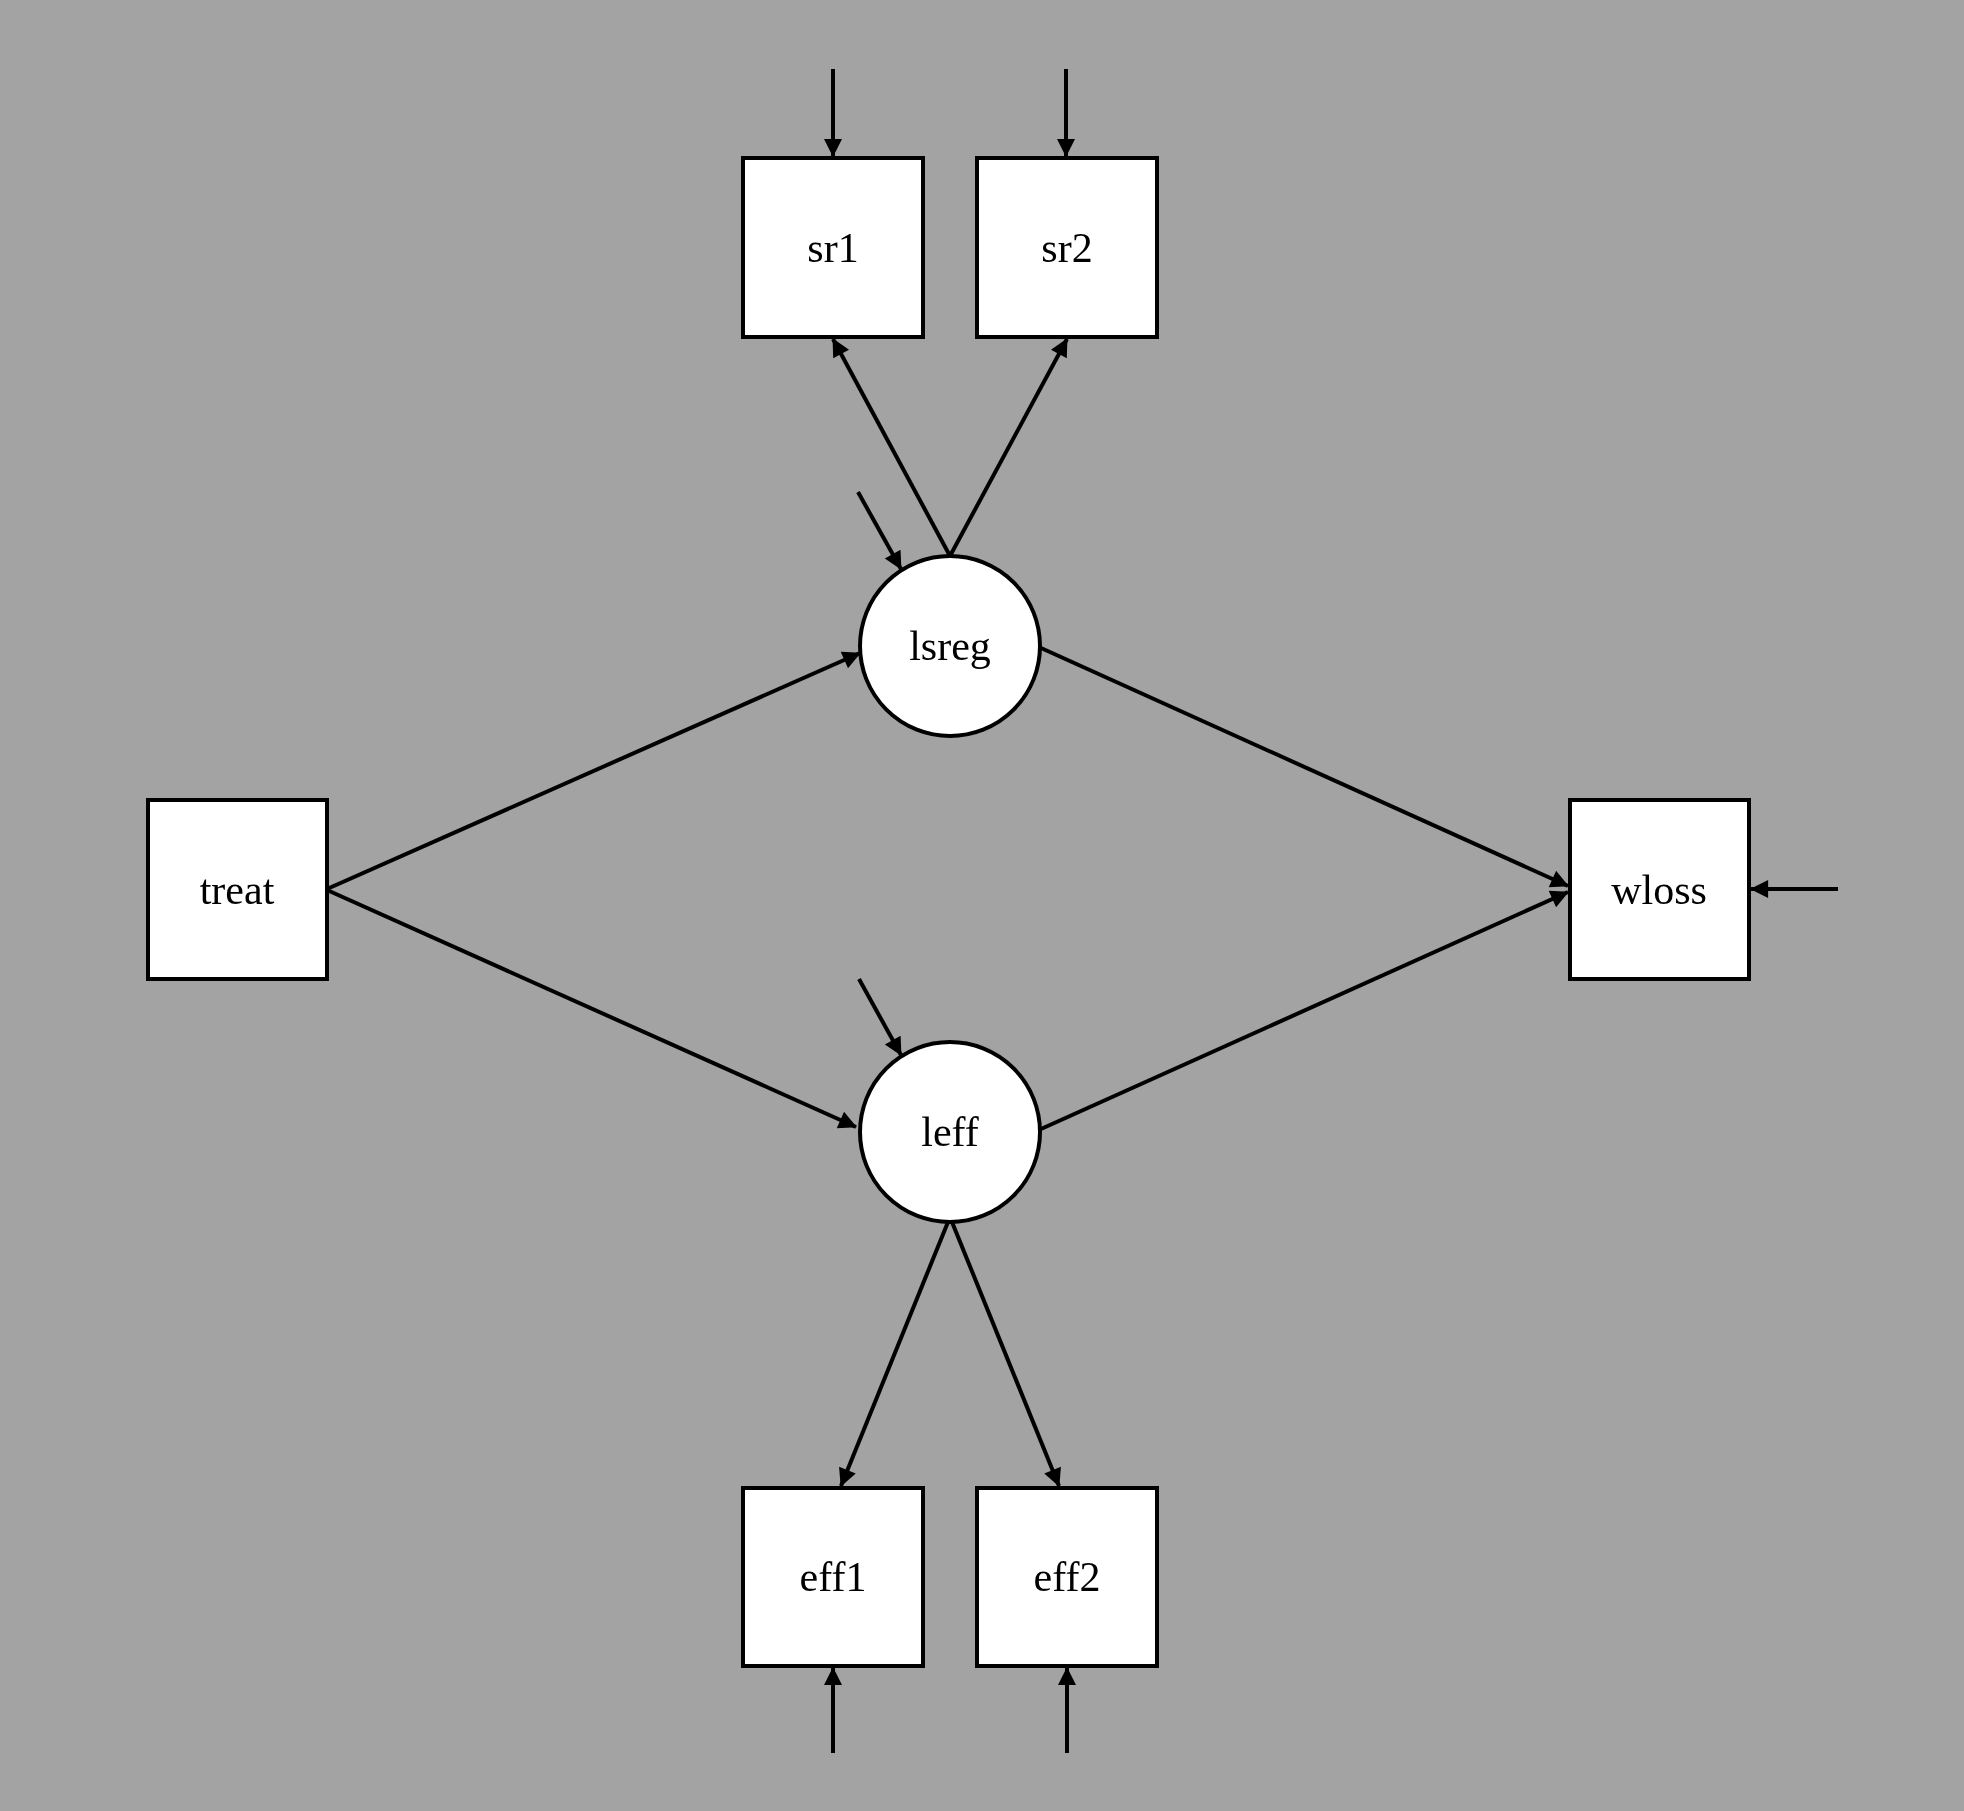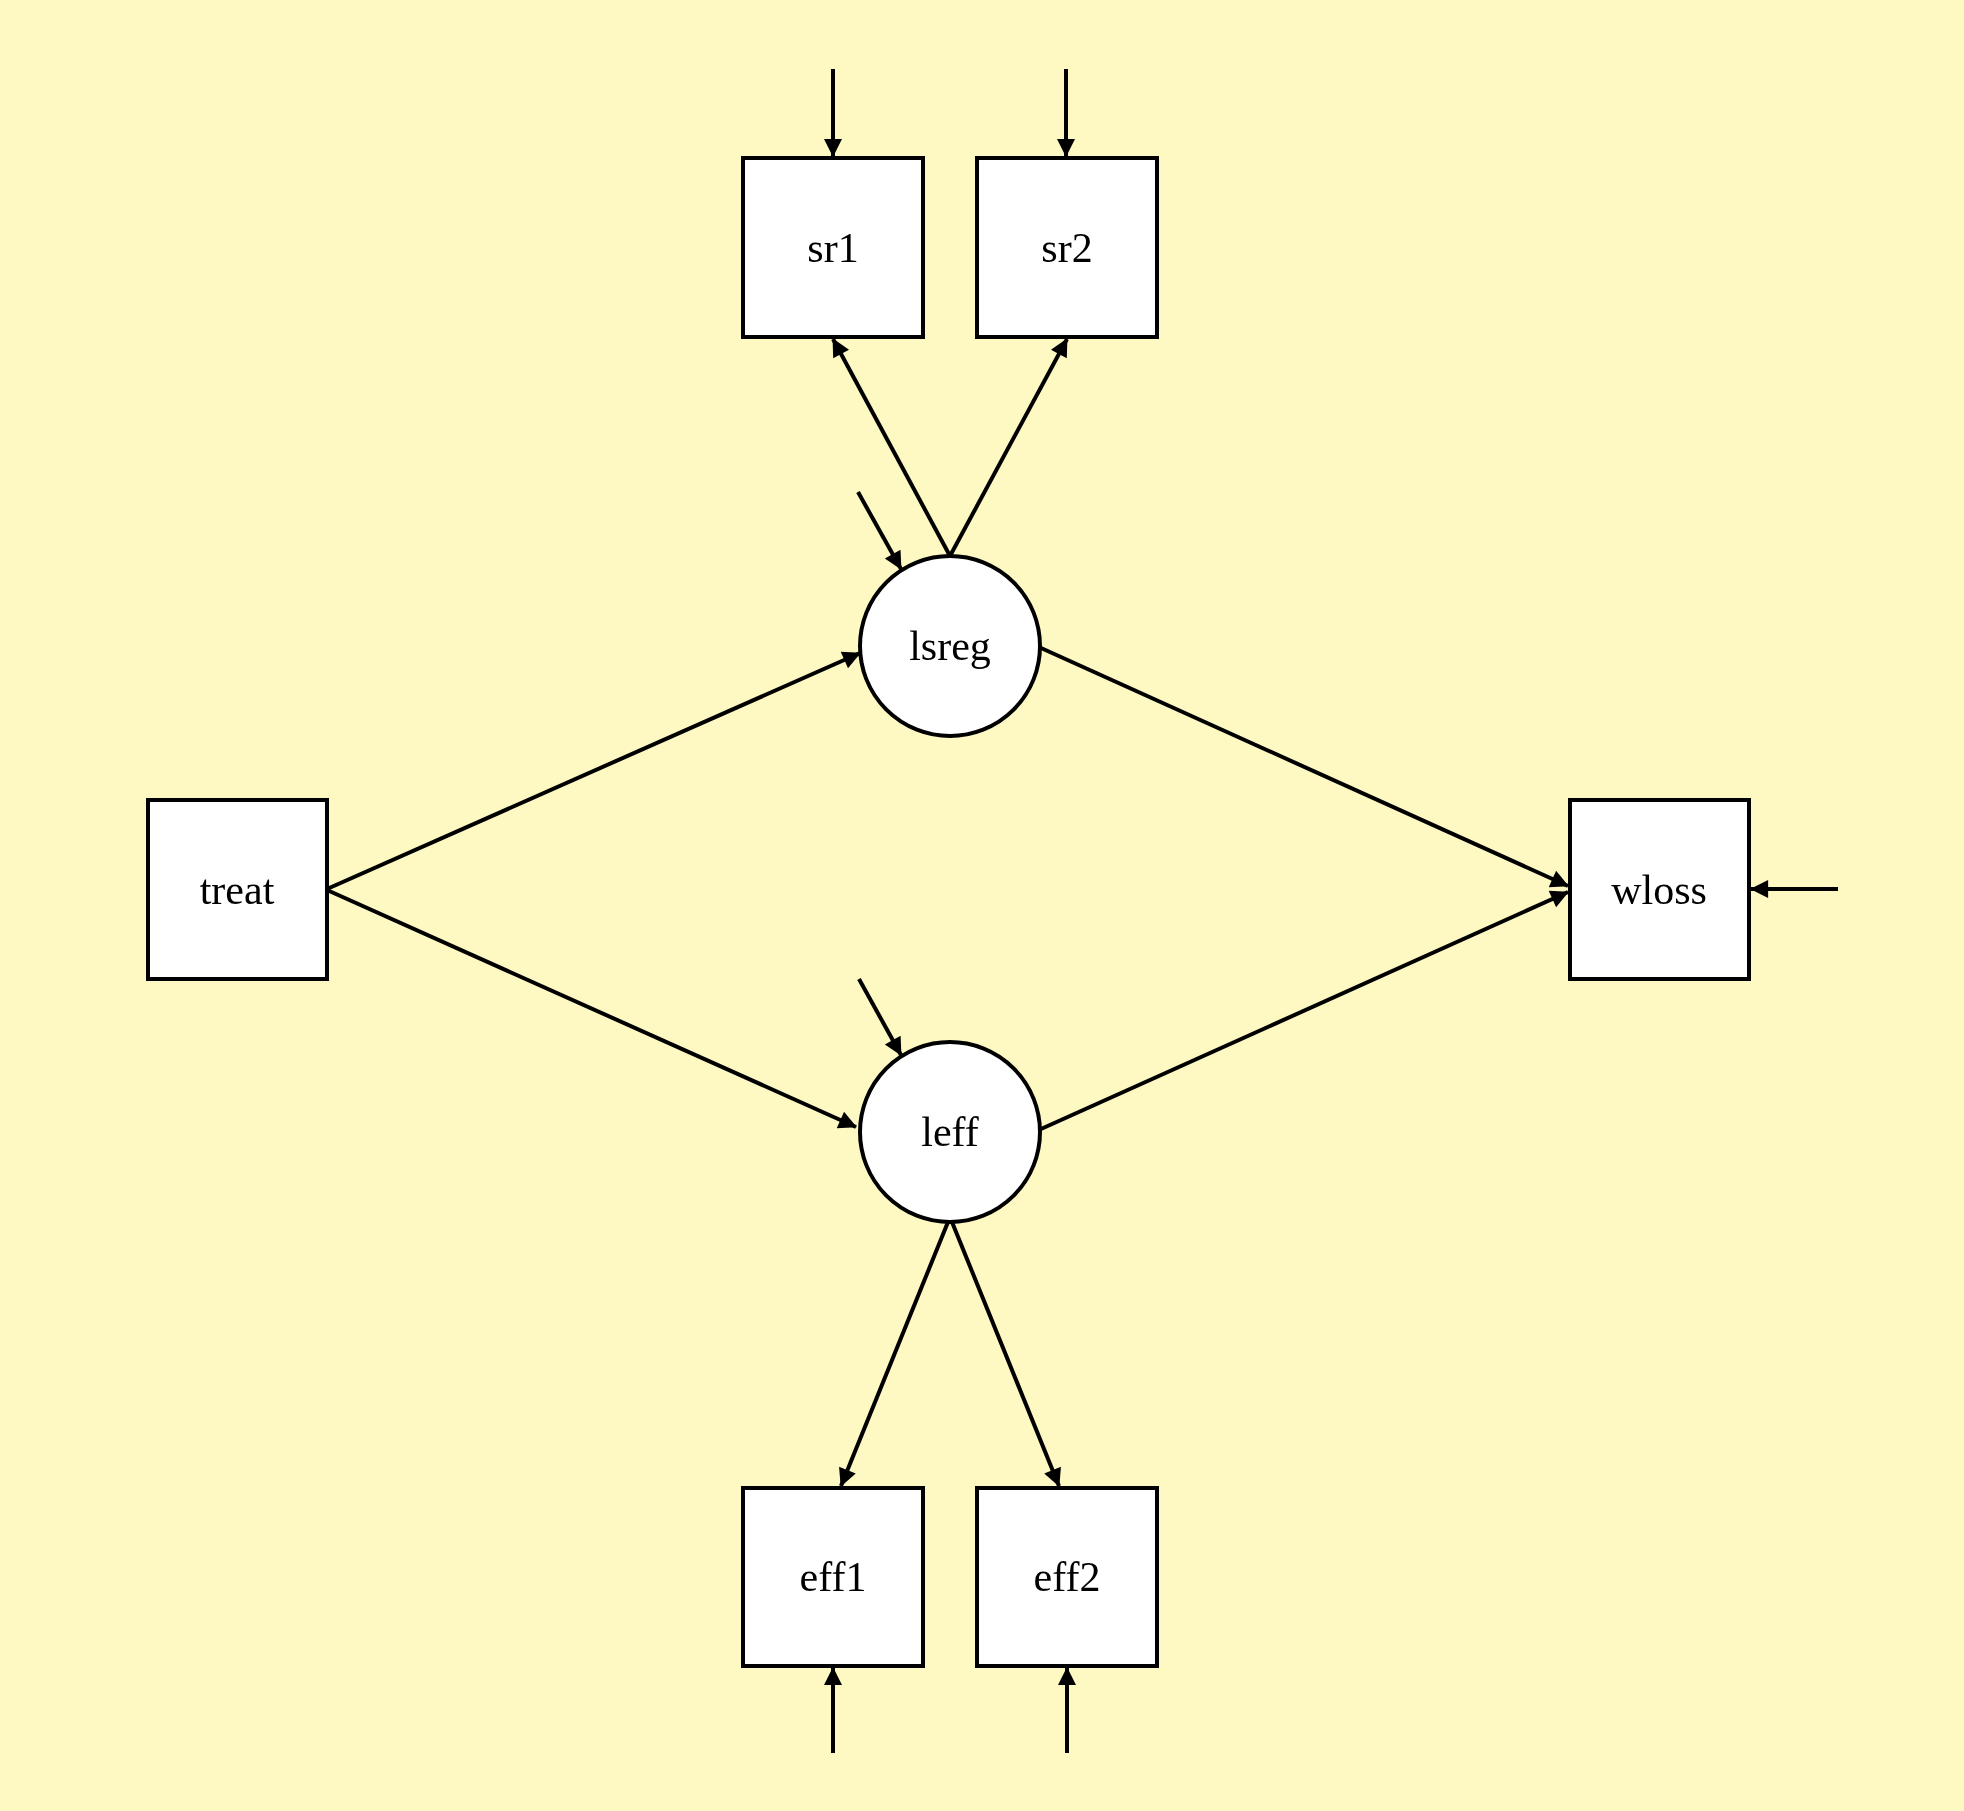--- a/index.html
+++ b/index.html
@@ -4,21 +4,21 @@
 <style>
   html, body {
     margin: 0;
     padding: 0;
     background: #ffffff;
   }
   .stage {
     position: relative;
     width: 1964px;
     height: 1811px;
-    background: #fef9c3;
+    background: #a3a3a3;
     overflow: hidden;
   }
   svg.diagram {
     display: block;
     width: 1964px;
     height: 1811px;
   }
   .shape {
     fill: #ffffff;
     stroke: #000000;

